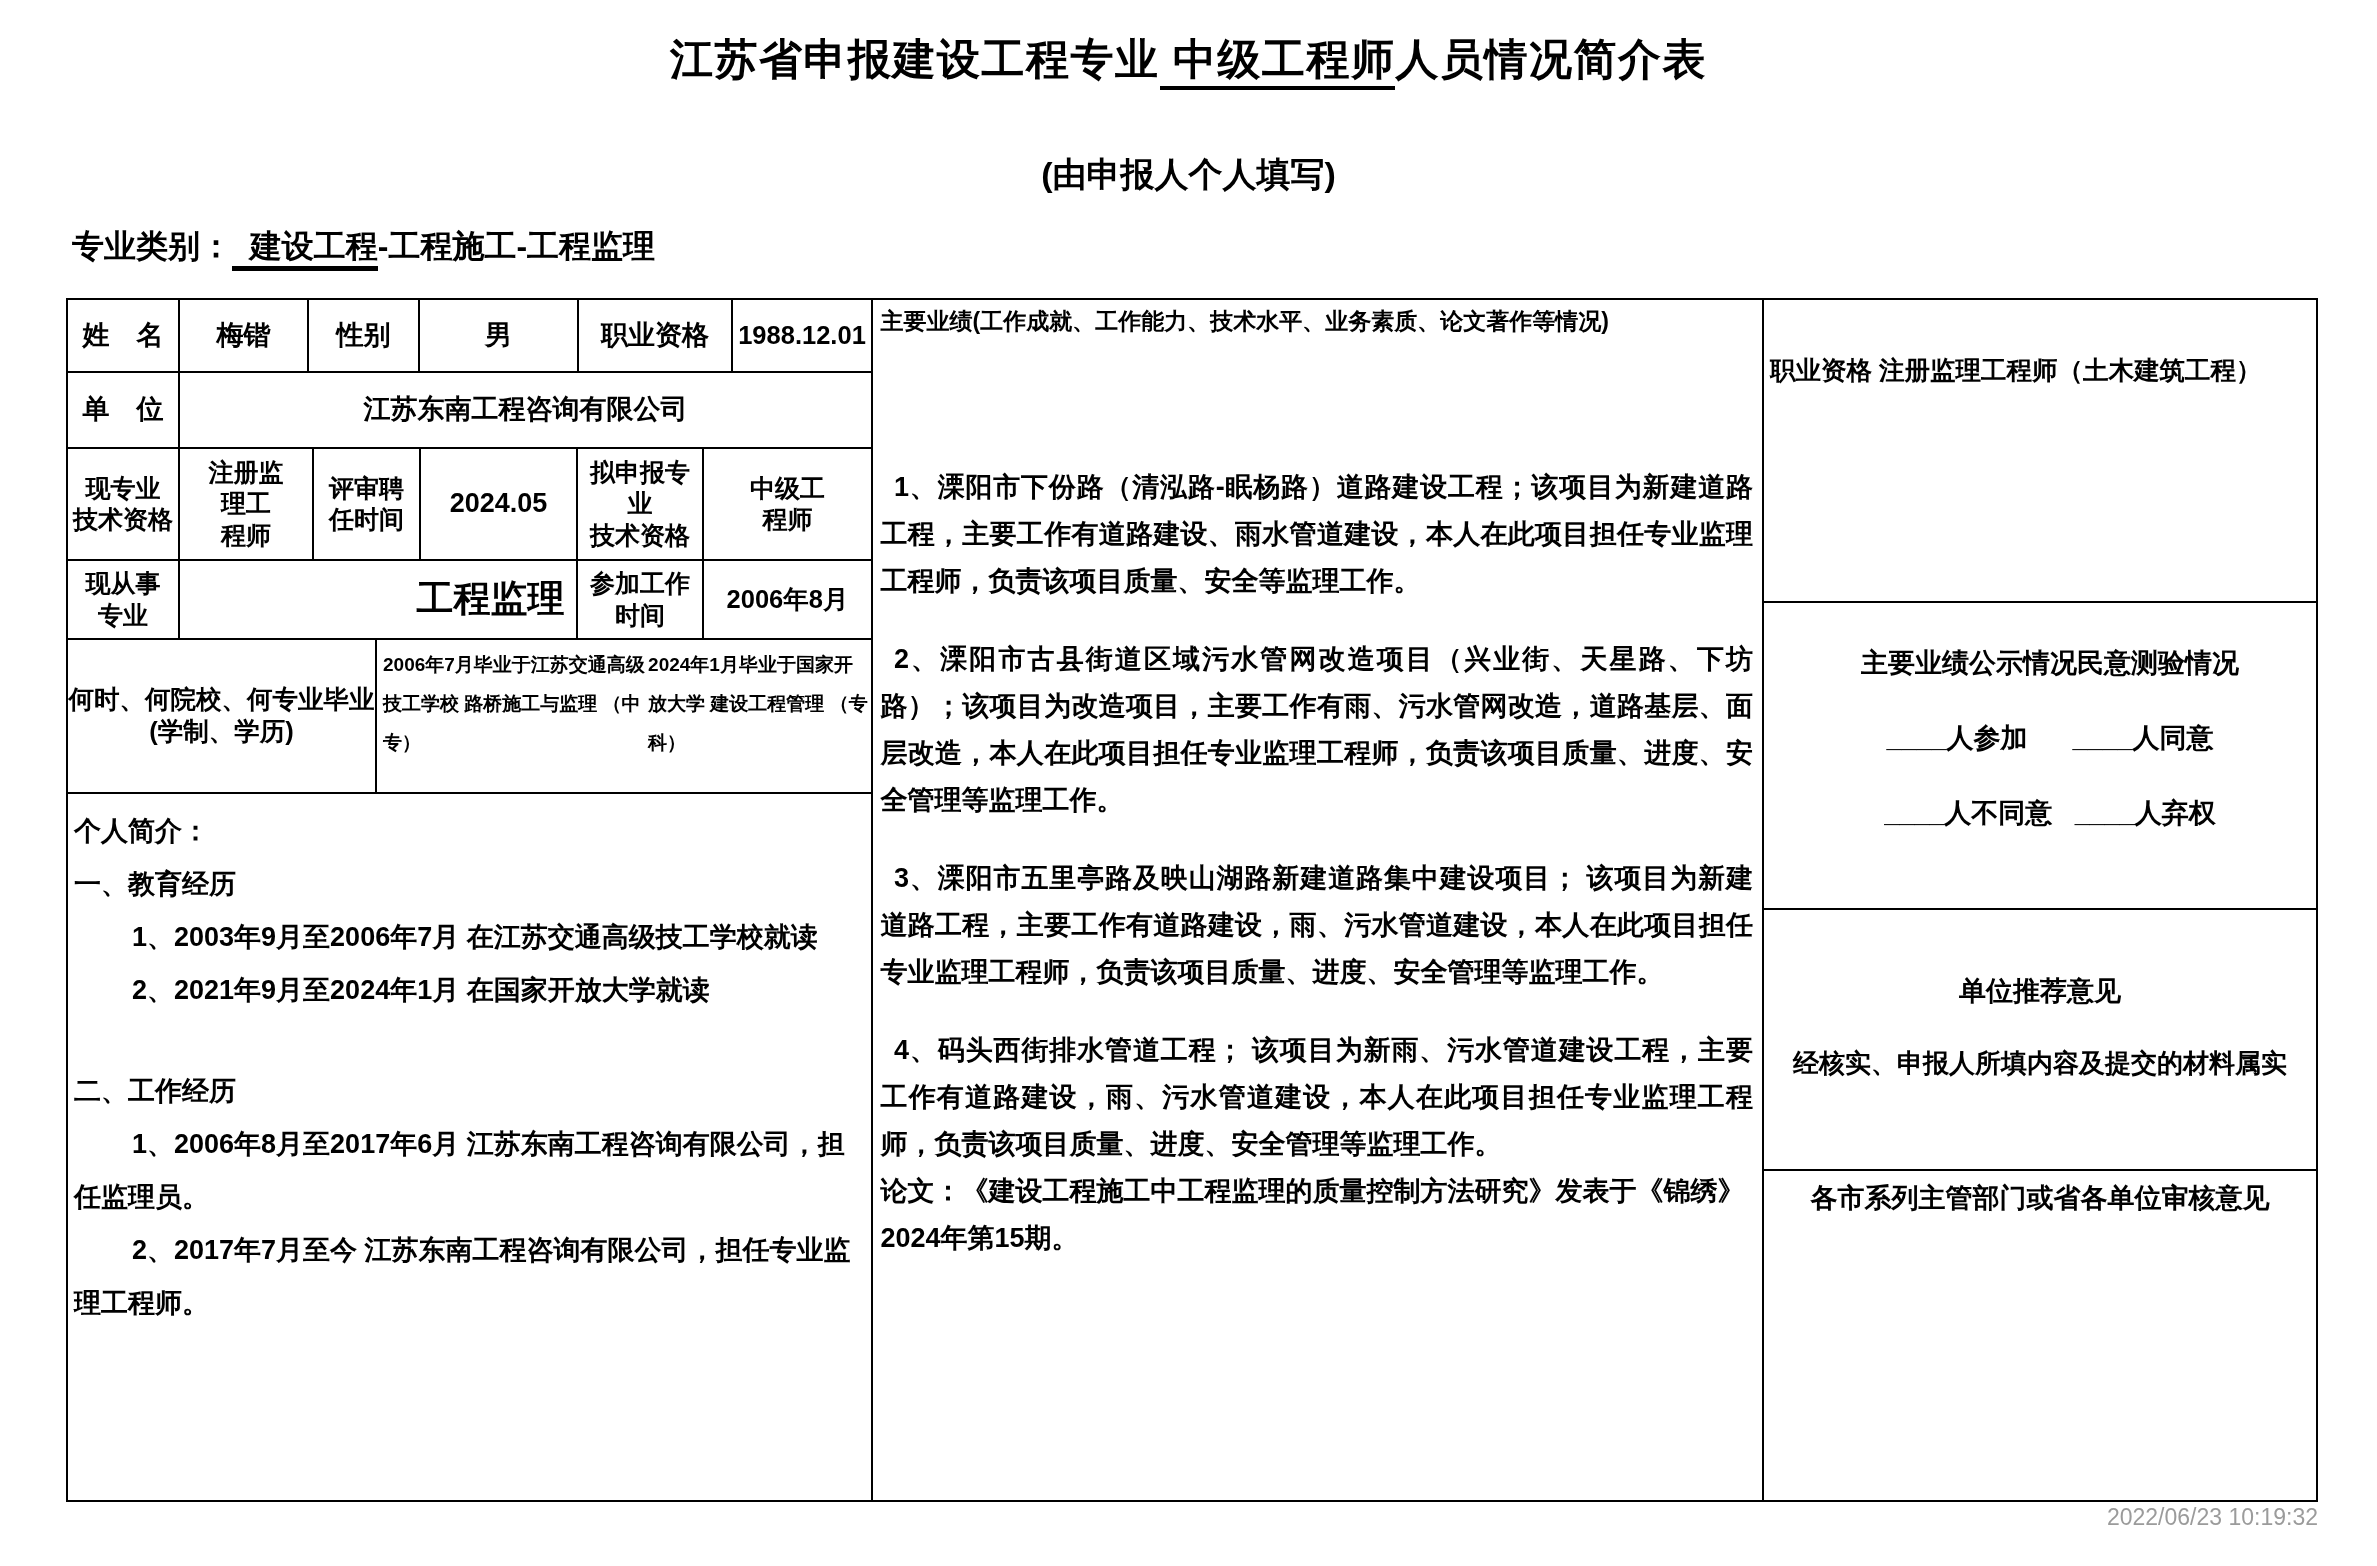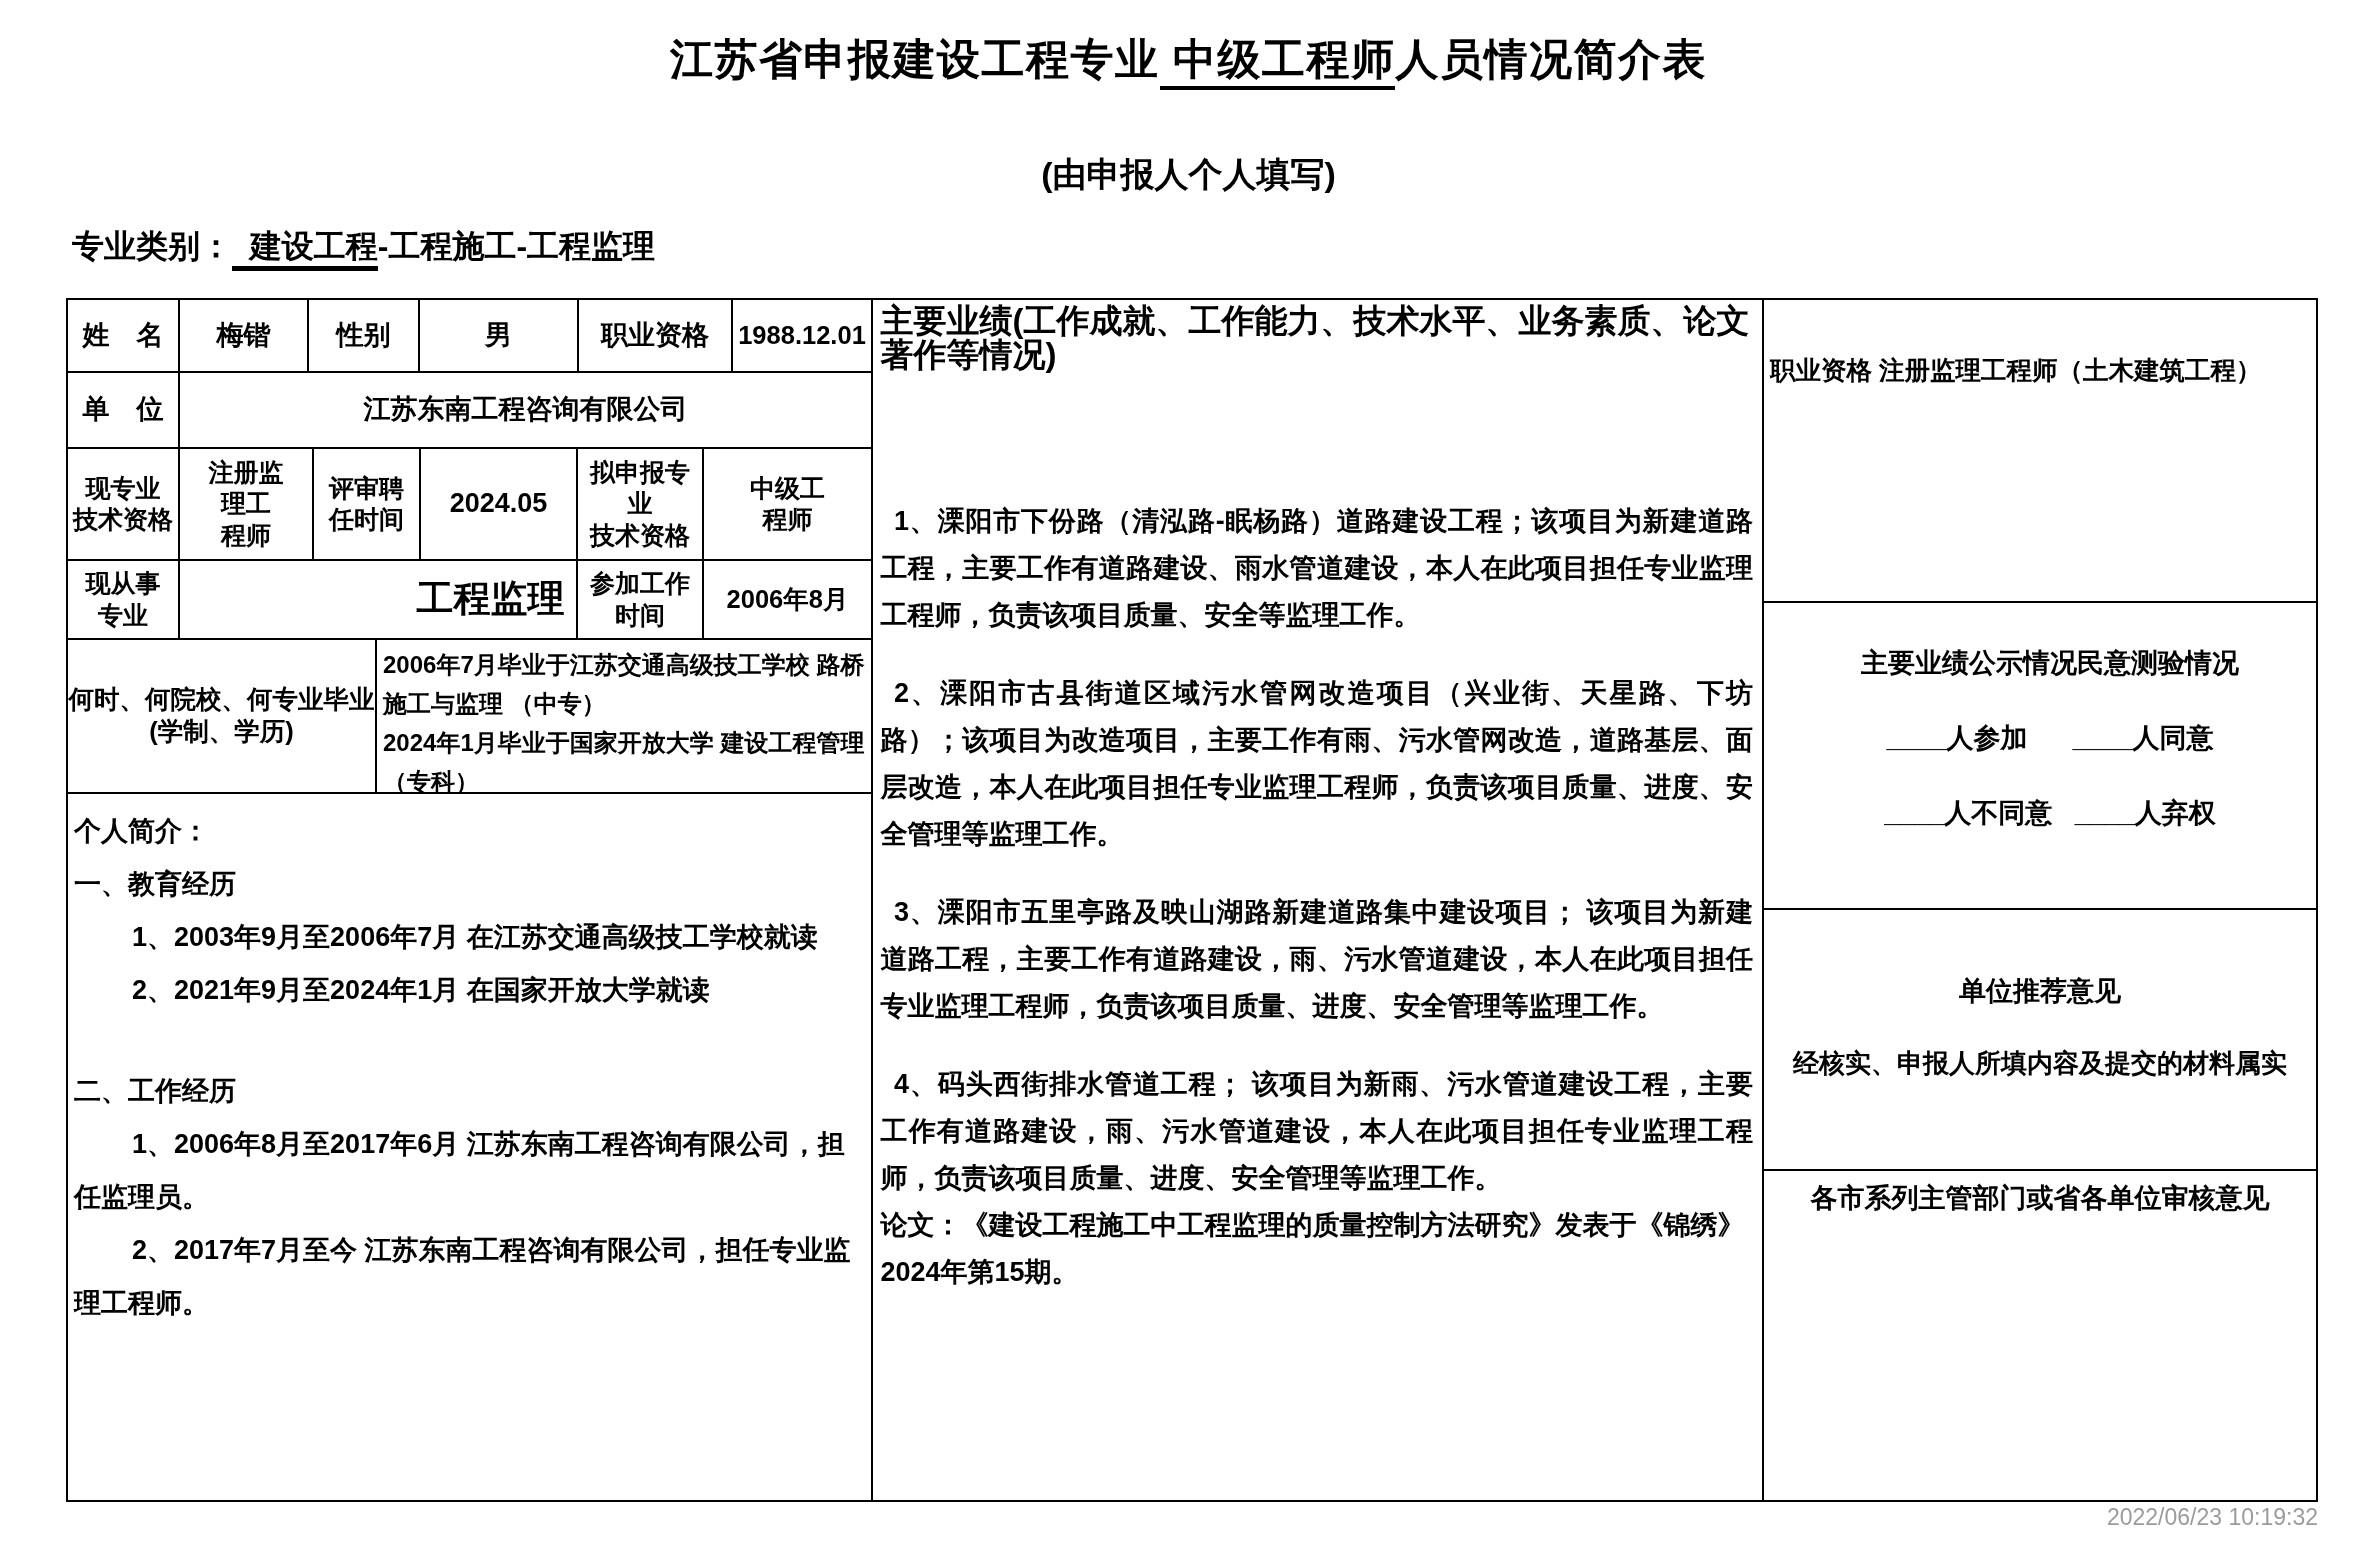--- a/index.html
+++ b/index.html
@@ -46,30 +46,30 @@
   .cell:last-child { border-right:none; }
   .pre { white-space:pre-line; }
 
   .name-val { font-size:22px; }
   .r1 .cell { font-size:27px; }
   .r3 .cell { font-size:25px; }
   .r4 .cell { font-size:25.5px; }
   .cell.nudge-right { padding-left:225px; font-size:37px; }
   .edu-label { font-size:25.5px; flex-direction:column; }
   .edu-content {
-    font-size:24px; line-height:39px; text-align:left;
-    justify-content:flex-start; align-items:flex-start; padding:4.5px 3px 0 6px;flex-direction:column;
+    font-size:19px; line-height:39px; text-align:left;
+    justify-content:flex-start; align-items:flex-start; padding:4.5px 3px 0 6px;
   }
 
   .profile { padding:10.5px 7.5px 0 6px; font-size:27px; }
   .profile p { line-height:53px; }
   .profile .indent { text-indent:58px; }
   .profile .gap-before { margin-top:48px; }
 
-  .col-mid .ach-header { font-size:33px; line-height:34px; }
+  .col-mid .ach-header { font-size:23px; line-height:34px; }
   .col-mid p.item { font-size:27px; line-height:47px; text-align:justify; }
   .col-mid p.item.first { margin-top:126px; }
   .col-mid p.item + p.item { margin-top:31px; }
   .col-mid p.item { text-indent:13.5px; }
   .col-mid p.paper { font-size:27px; line-height:47px; text-indent:0; }
 
   .rsec { border-bottom:2.2px solid #000; overflow:hidden; }
   .rsec:last-child { border-bottom:none; }
   .rsec1 { height:303px; }
   .rsec2 { height:307px;padding-left:20px; }

